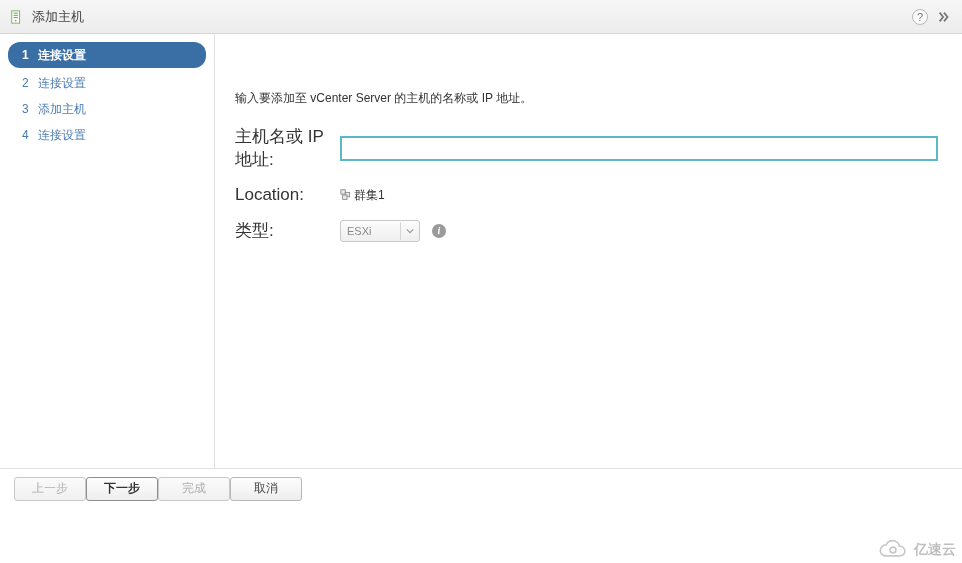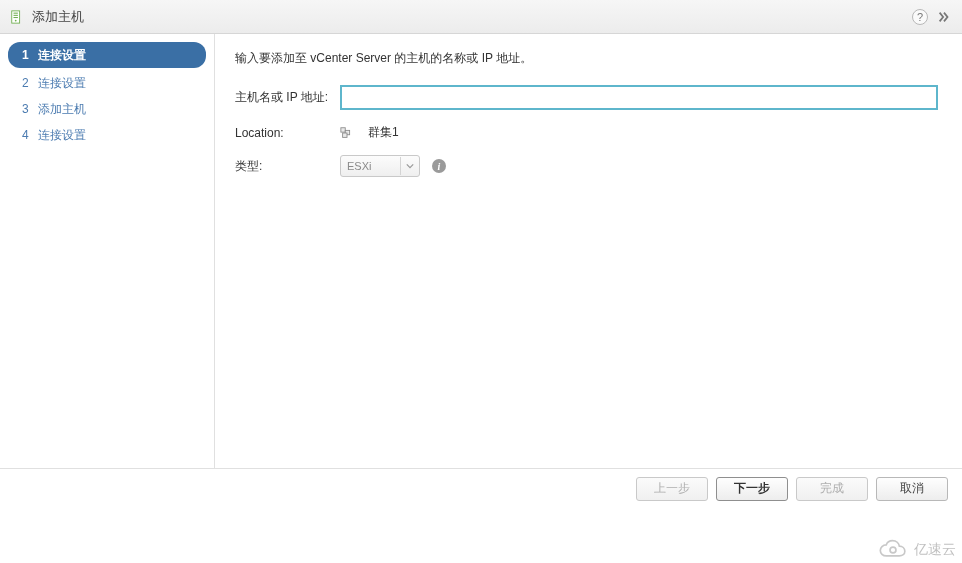--- a/index.html
+++ b/index.html
@@ -94,49 +94,50 @@
       font-weight: bold;
     }
     .step .num {
       width: 16px;
       display: inline-block;
     }
     .main {
       flex: 1;
       padding: 16px 20px;
       position: relative;
+      margin-top: 40px;
     }
     .instruction {
       font-size: 12px;
       color: #333;
       margin-bottom: 18px;
     }
     .form-row {
       display: flex;
       align-items: center;
       margin-bottom: 14px;
     }
     .form-label {
       width: 105px;
       color: #333;
-      font-size: 12px;
+      font-size: 17px;
     }
     .host-input {
       flex: 1;
       height: 25px;
       border: 2px solid #5eb6cc;
       padding: 0 6px;
       font-size: 12px;
       outline: none;
       max-width: 598px;
     }
     .location-val {
       display: flex;
       align-items: center;
-      gap: 14px;
+      gap: 0;
     }
     .cluster-icon {
       width: 14px;
       height: 14px;
       display: inline-block;
     }
     .type-select {
       width: 80px;
       height: 22px;
       border: 1px solid #c9c9c9;
@@ -175,23 +176,21 @@
       justify-content: center;
       margin-left: 12px;
       font-style: italic;
       font-family: Georgia, serif;
     }
     .footer {
       height: 40px;
       border-top: 1px solid #e0e0e0;
       display: flex;
       align-items: center;
-      justify-content: flex-end;
       padding: 0 14px;
-      gap: 8px;
       background: #fff;
     }
     .btn {
       min-width: 72px;
       height: 24px;
       border: 1px solid #b8b8b8;
       background: linear-gradient(#fefefe,#ededed);
       border-radius: 3px;
       font-size: 12px;
       color: #444;
@@ -214,21 +213,21 @@
       position: absolute;
       right: 6px;
       bottom: 2px;
       opacity: 0.55;
       pointer-events: none;
       display: flex;
       align-items: center;
       gap: 4px;
       color: #8c8c8c;
       font-size: 14px;
-      font-weight: normal;
+      font-weight: bold;
       z-index: 50;
     }
     .watermark .cloud {
       width: 34px;
       height: 22px;
     }
   </style>
 </head>
 <body>
 

